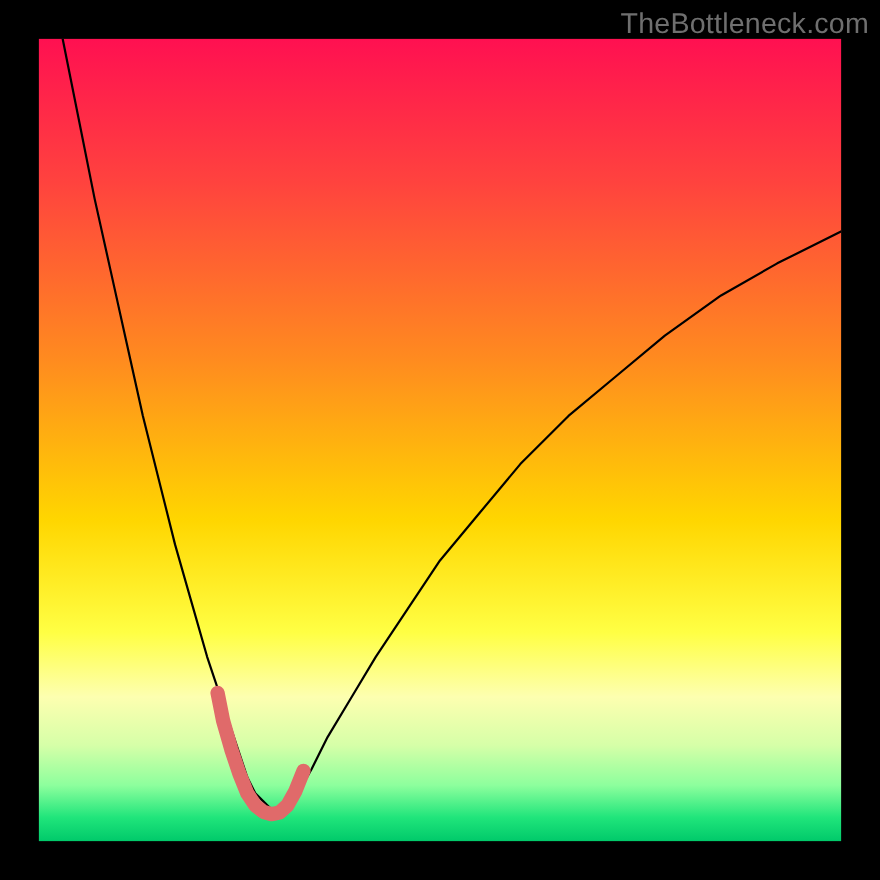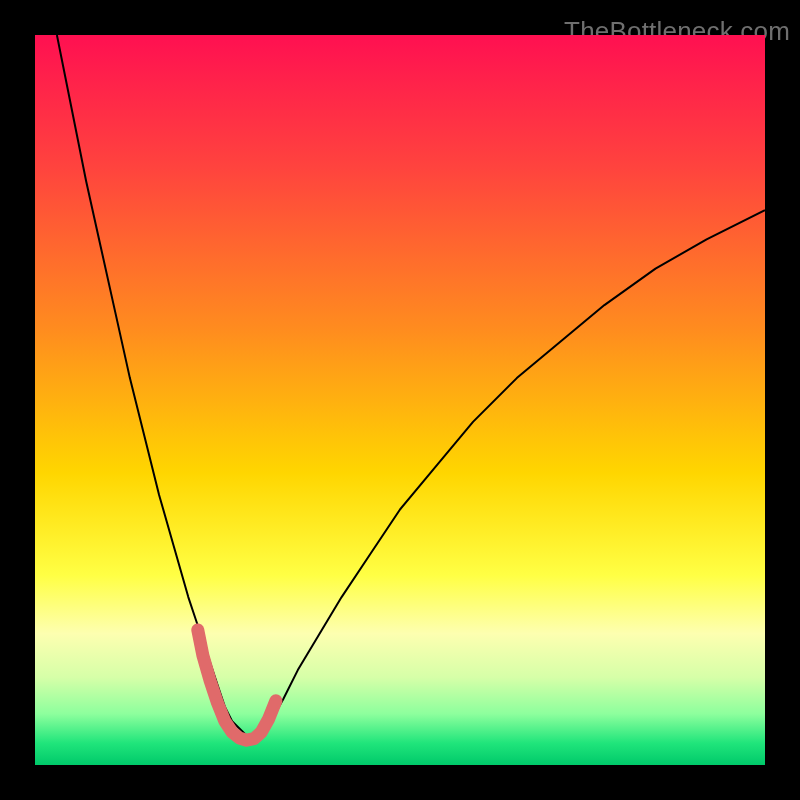--- a/index.html
+++ b/index.html
@@ -29,21 +29,20 @@
   }
   .watermark {
     position: absolute;
     top: 6px;
     right: 10px;
     color: #6f6f6f;
     font-size: 26px;
     font-weight: 400;
     letter-spacing: 0.2px;
     font-family: Arial, Helvetica, sans-serif;
-    margin-top: 10px;
   }
   svg { display: block; }
 </style>
 </head>
 <body>
 
 <div class="frame">
   <div class="watermark">TheBottleneck.com</div>
   <div class="plot">
     <svg id="chart-svg" width="730" height="730" viewBox="0 0 730 730" preserveAspectRatio="none">

